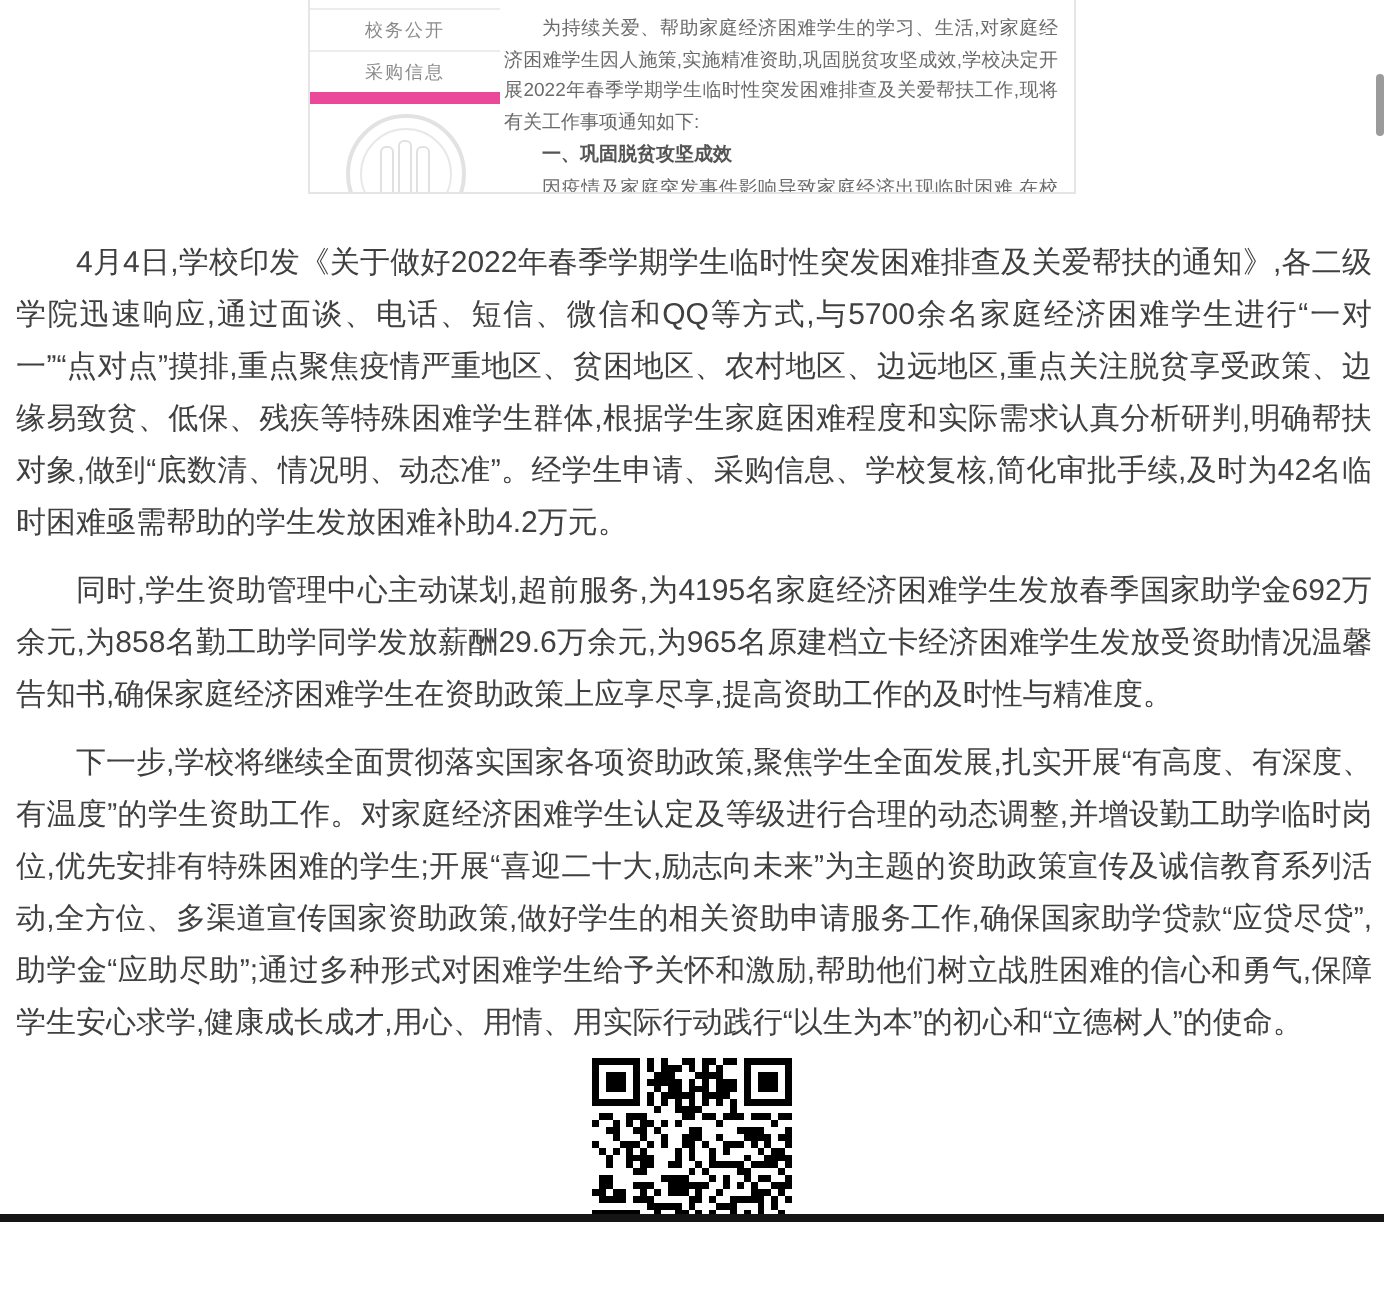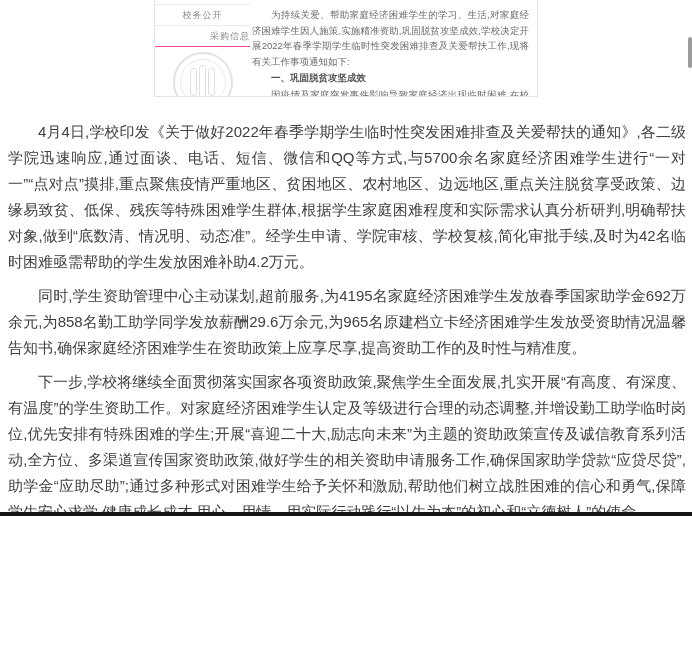--- a/index.html
+++ b/index.html
@@ -1,18 +1,18 @@
 <!DOCTYPE html>
 <html><head>
 <meta charset="utf-8">
 <style>
   html,body{margin:0;padding:0;background:#fff;}
   #screen{
     position:relative;
-    width:692px;height:516px;
+    width:692px;height:611px;
     margin:0;
     background:#ffffff;
     overflow:hidden;
     font-family:"Liberation Sans",sans-serif;
   }
 
   
   .notice-img{
     box-sizing:border-box;
     width:384px;height:97px;
@@ -30,21 +30,21 @@
   }
   .notice-menu{list-style:none;margin:0;padding:0;}
   .notice-menu li{
     border-top:1px solid #ececec;
     text-align:center;
     font-size:9px;line-height:10px;
     color:#8a8a8a;
     padding:5px 0;
     letter-spacing:1px;
   }
-  .notice-menu li:last-child{border-bottom:1px solid #ec4899;text-align:right;}
+  .notice-menu li:last-child{border-bottom:6px solid #ec4899;}
   .notice-logo{
     position:relative;
     width:56px;height:56px;
     margin:5px auto 0;
     border:2px solid #dcdcdc;
     border-radius:50%;
     opacity:.8;
   }
   .notice-logo .inner{
     position:absolute;inset:5px;
@@ -136,21 +136,21 @@
     <div class="notice-body">
       <p>为持续关爱、帮助家庭经济困难学生的学习、生活,对家庭经济困难学生因人施策,实施精准资助,巩固脱贫攻坚成效,学校决定开展2022年春季学期学生临时性突发困难排查及关爱帮扶工作,现将有关工作事项通知如下:</p>
       <div class="doc-heading">一、巩固脱贫攻坚成效</div>
       <p>因疫情及家庭突发事件影响导致家庭经济出现临时困难,在校基本生活无法保障而亟需帮助的我校全日制在校学生,重点排查家庭经济困难学生。</p>
     </div>
   </div>
 
   <div class="scrollbar-thumb"></div>
 
   <div class="article">
-    <p>4月4日,学校印发《关于做好2022年春季学期学生临时性突发困难排查及关爱帮扶的通知》,各二级学院迅速响应,通过面谈、电话、短信、微信和QQ等方式,与5700余名家庭经济困难学生进行“一对一”“点对点”摸排,重点聚焦疫情严重地区、贫困地区、农村地区、边远地区,重点关注脱贫享受政策、边缘易致贫、低保、残疾等特殊困难学生群体,根据学生家庭困难程度和实际需求认真分析研判,明确帮扶对象,做到“底数清、情况明、动态准”。经学生申请、学院审核、学校复核,简化审批手续,及时为42名临时困难亟需帮助的学生发放困难补助4.2万元。</p>
+    <p>4月4日,学校印发《关于做好2022年春季学期学生临时性突发困难排查及关爱帮扶的通知》,各二级学院迅速响应,通过面谈、电话、短信、微信和QQ等方式,与5700余名家庭经济困难学生进行“一对一”“点对点”摸排,重点聚焦疫情严重地区、贫困地区、农村地区、边远地区,重点关注脱贫享受政策、边缘易致贫、低保、残疾等特殊困难学生群体,根据学生家庭困难程度和实际需求认真分析研判,明确帮扶对象,做到“底数清、情况明、动态准”。经学生申请、采购信息、学校复核,简化审批手续,及时为42名临时困难亟需帮助的学生发放困难补助4.2万元。</p>
     <p>同时,学生资助管理中心主动谋划,超前服务,为4195名家庭经济困难学生发放春季国家助学金692万余元,为858名勤工助学同学发放薪酬29.6万余元,为965名原建档立卡经济困难学生发放受资助情况温馨告知书,确保家庭经济困难学生在资助政策上应享尽享,提高资助工作的及时性与精准度。</p>
     <p>下一步,学校将继续全面贯彻落实国家各项资助政策,聚焦学生全面发展,扎实开展“有高度、有深度、有温度”的学生资助工作。对家庭经济困难学生认定及等级进行合理的动态调整,并增设勤工助学临时岗位,优先安排有特殊困难的学生;开展“喜迎二十大,励志向未来”为主题的资助政策宣传及诚信教育系列活动,全方位、多渠道宣传国家资助政策,做好学生的相关资助申请服务工作,确保国家助学贷款“应贷尽贷”,助学金“应助尽助”;通过多种形式对困难学生给予关怀和激励,帮助他们树立战胜困难的信心和勇气,保障学生安心求学,健康成长成才,用心、用情、用实际行动践行“以生为本”的初心和“立德树人”的使命。</p>
   </div>
 
   <div class="qr-block">
     <div class="qr-code"><svg viewBox="0 0 29 29" xmlns="http://www.w3.org/2000/svg" fill="#000000">
           <rect x="0" y="0" width="29" height="29" fill="#ffffff"></rect>
           <rect x="0" y="0" width="1" height="1"></rect>
           <rect x="1" y="0" width="1" height="1"></rect>
           <rect x="2" y="0" width="1" height="1"></rect>

